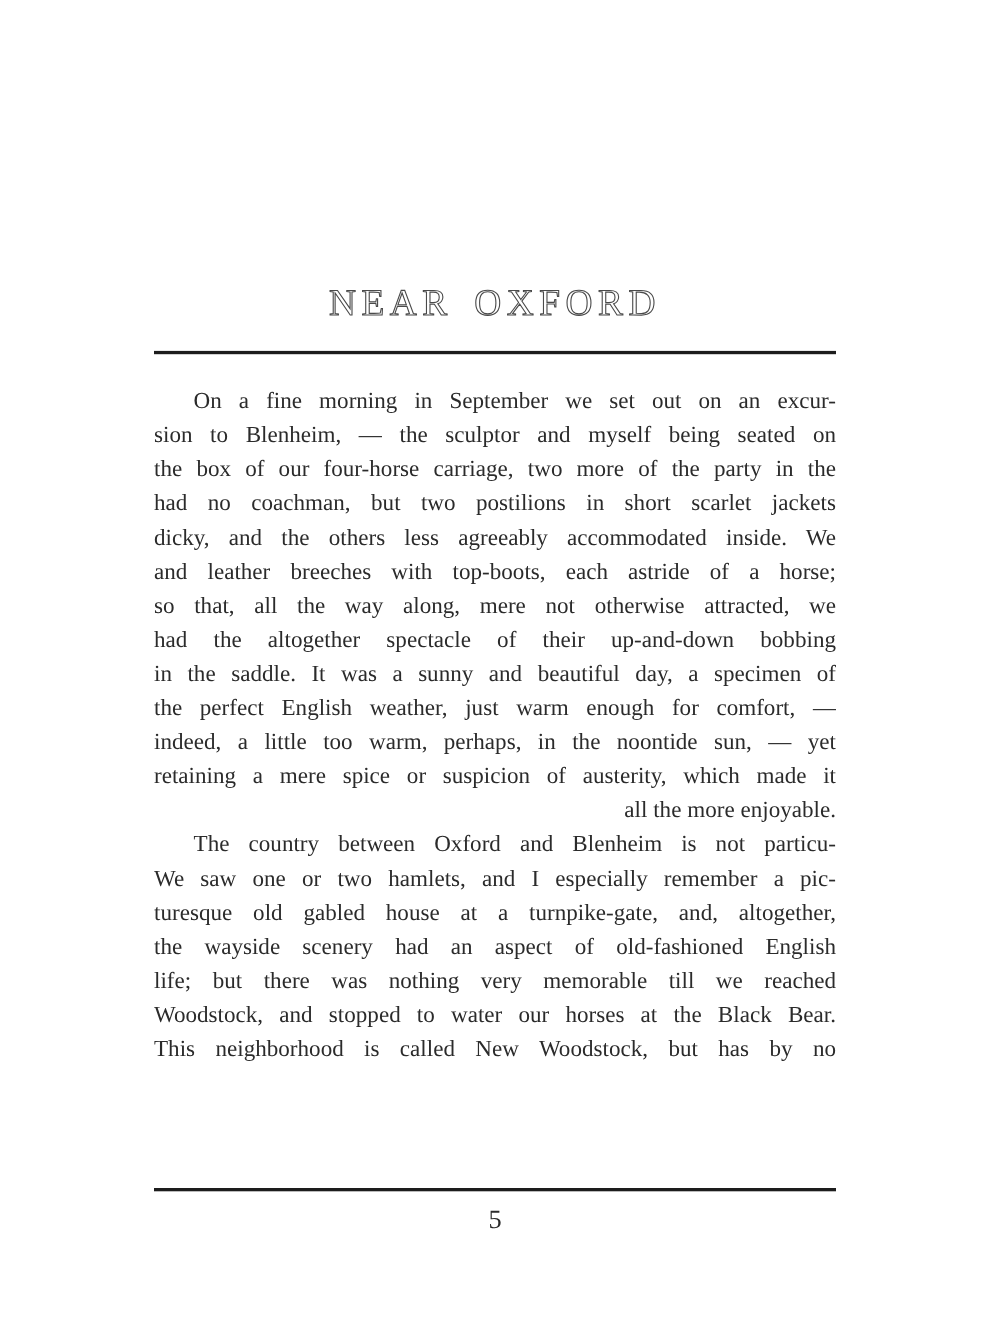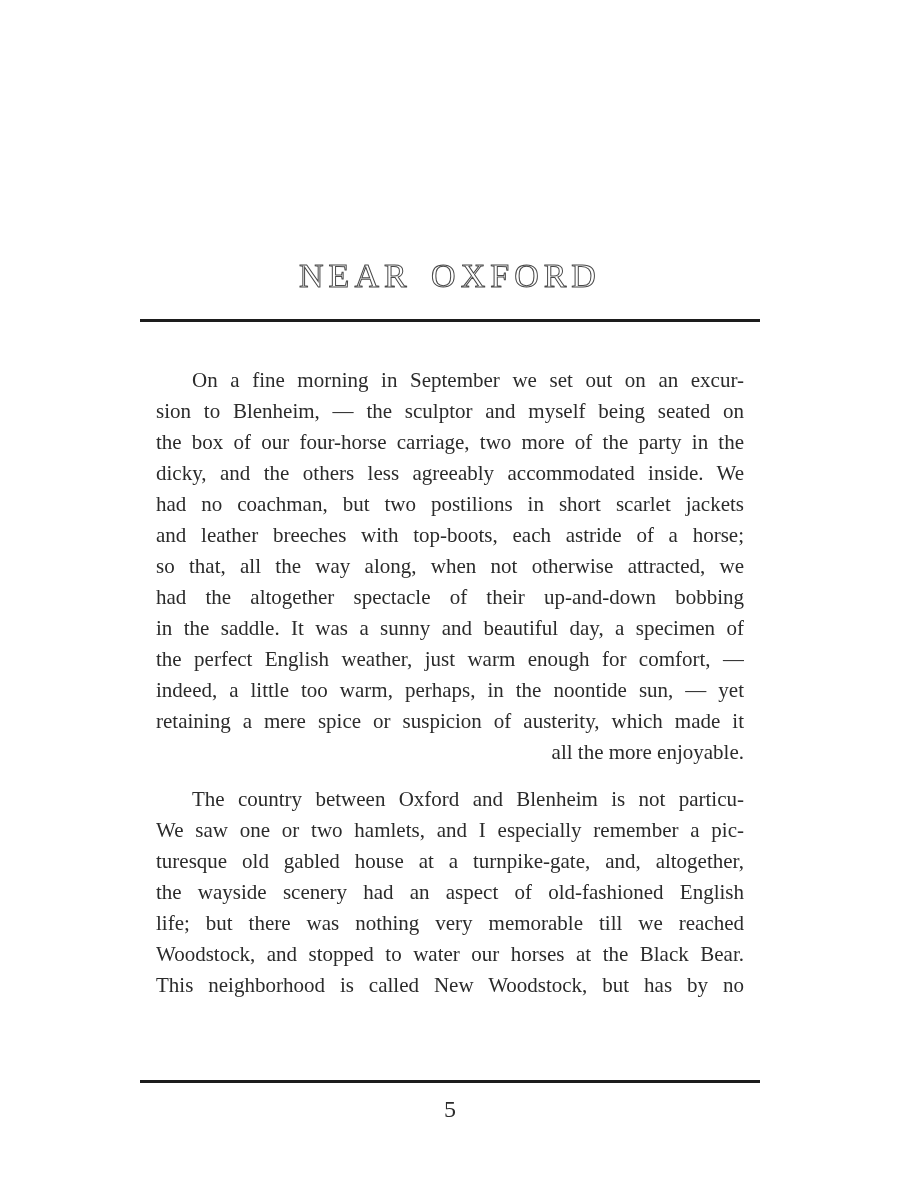--- a/index.html
+++ b/index.html
@@ -43,21 +43,21 @@
   }
   .rule-top { top: 319px; }
   .rule-bottom { top: 1080px; }
   .body-text {
     position: absolute;
     top: 349px;
     left: 140px;
     width: 620px;
     font-size: 21px;
   }
-  .paragraph { margin: 16px; }
+  .paragraph { margin: 0; }
   .line {
     height: 31px;
     line-height: 31px;
     overflow: hidden;
     white-space: normal;
     text-align: right;
   }
   .line.j {
     text-align: justify;
     text-align-last: justify;
@@ -80,24 +80,24 @@
 <div class="page">
   <h1 class="title">NEAR OXFORD</h1>
 
   <div class="rule rule-top"></div>
 
   <div class="body-text" id="paragraphs">
       <div class="paragraph">
         <div class="line j indent">On a fine morning in September we set out on an excur-</div>
         <div class="line j">sion to Blenheim, — the sculptor and myself being seated on</div>
         <div class="line j">the box of our four-horse carriage, two more of the party in the</div>
+        <div class="line j">had no coachman, but two postilions in short scarlet jackets</div>
         <div class="line j">dicky, and the others less agreeably accommodated inside. We</div>
-        <div class="line j">had no coachman, but two postilions in short scarlet jackets</div>
         <div class="line j">and leather breeches with top-boots, each astride of a horse;</div>
-        <div class="line j">so that, all the way along, when not otherwise attracted, we</div>
+        <div class="line j">so that, all the way along, mere not otherwise attracted, we</div>
         <div class="line j">had the altogether spectacle of their up-and-down bobbing</div>
         <div class="line j">in the saddle. It was a sunny and beautiful day, a specimen of</div>
         <div class="line j">the perfect English weather, just warm enough for comfort, —</div>
         <div class="line j">indeed, a little too warm, perhaps, in the noontide sun, — yet</div>
         <div class="line j">retaining a mere spice or suspicion of austerity, which made it</div>
         <div class="line">all the more enjoyable.</div>
       </div>
       <div class="paragraph">
         <div class="line j indent">The country between Oxford and Blenheim is not particu-</div>
         <div class="line j">We saw one or two hamlets, and I especially remember a pic-</div>

